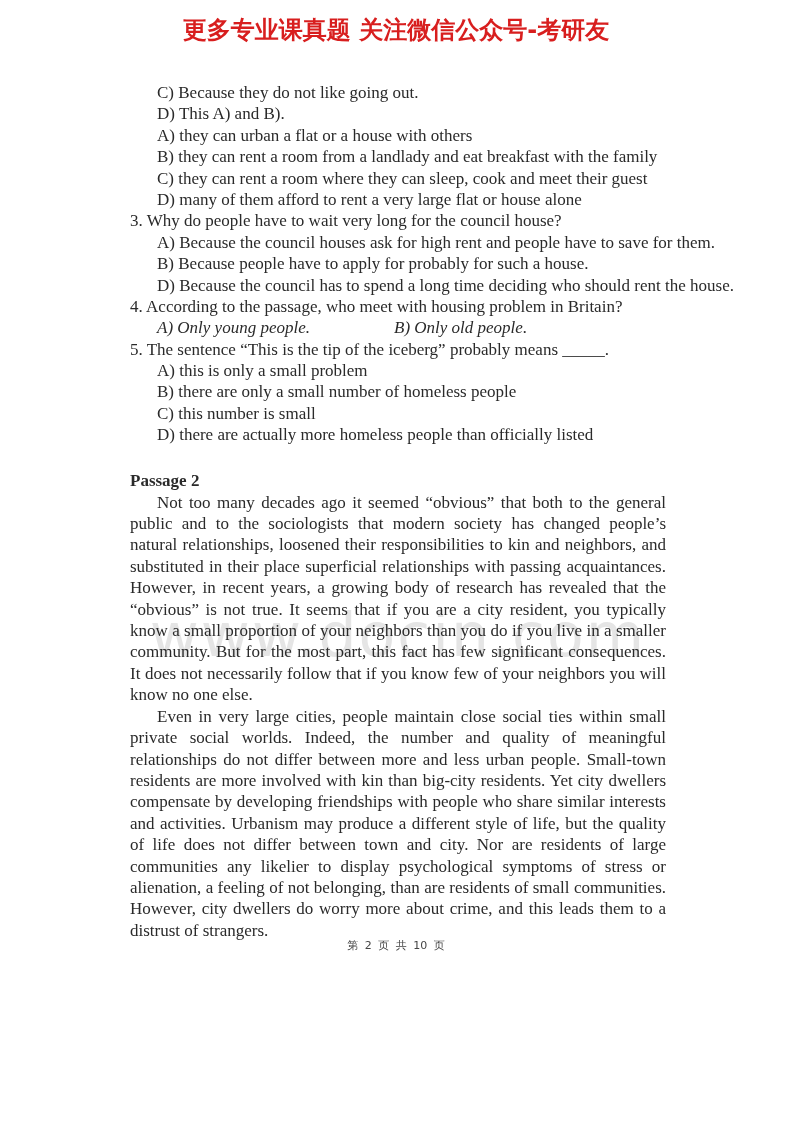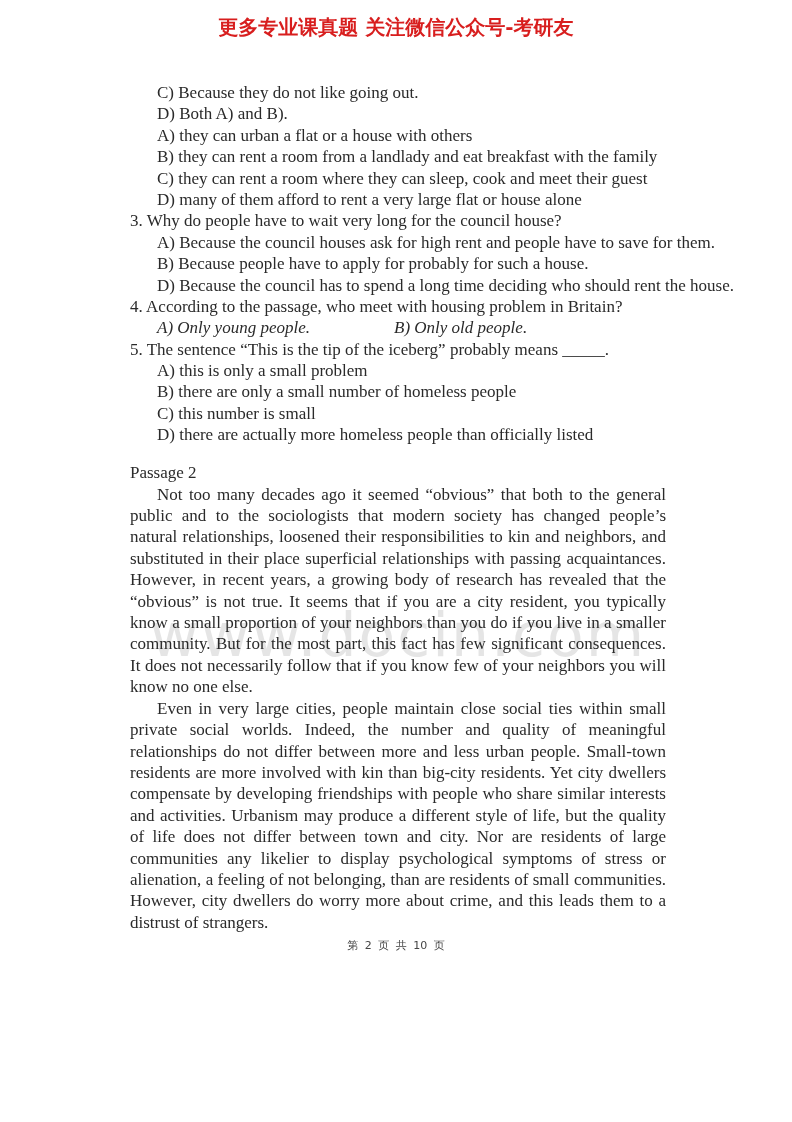--- a/index.html
+++ b/index.html
@@ -1,44 +1,44 @@
 <!DOCTYPE html>
 <html><head>
 <meta charset="utf-8">
 <style>
   html, body { margin: 0; padding: 0; background: #ffffff; }
   body { width: 792px; height: 1122px; position: relative; overflow: hidden;
          font-family: "Liberation Serif", serif; color: #2a2a2a; }
   .banner { position: absolute; top: 14px; left: 0; width: 792px; text-align: center;
-            font-family: "DejaVu Sans", sans-serif; font-weight: bold; font-size: 20px;
+            font-family: "DejaVu Sans", sans-serif; font-weight: bold; font-size: 24px;
             color: #d81e1e; letter-spacing: 0px; }
   .content { position: absolute; left: 130px; top: 82px; width: 536px; font-size: 17px; }
   .line { height: 21.4px; line-height: 21.4px; white-space: nowrap; }
   .opt { padding-left: 27px; }
   .opt-row { display: flex; padding-left: 27px; height: 21.4px; line-height: 21.4px; }
   .opt-row span { white-space: nowrap; font-style: italic; }
   .opt-row span:first-child { width: 237px; }
-  .passage-title { font-weight: normal; margin-top: 16px; height: 22px; line-height: 22px; }
+  .passage-title { font-weight: bold; margin-top: 24px; height: 22px; line-height: 22px; }
   .para { text-align: justify; line-height: 21.4px; text-indent: 27px; margin: 0; }
   .watermark { position: absolute; left: 118px; top: 600px; width: 560px; text-align: center;
                font-family: "DejaVu Sans", sans-serif; font-size: 60px; color: rgba(150,150,150,0.25);
                letter-spacing: 2px; pointer-events: none; }
   .footer { position: absolute; top: 938px; left: 0; width: 792px; text-align: center;
             font-size: 11px; color: #444; font-family: "DejaVu Sans", sans-serif; word-spacing: 3px; }
 </style>
 </head>
 <body>
 
 <div class="banner">更多专业课真题 关注微信公众号-考研友</div>
 
 <div class="watermark">www.docin.com</div>
 
 <div class="content">
   <div class="line opt">C) Because they do not like going out.</div>
-  <div class="line opt">D) Both A) and B).</div>
+  <div class="line opt">D) This A) and B).</div>
 
   <div>
     <div class="line opt">A) they can urban a flat or a house with others</div>
     <div class="line opt">B) they can rent a room from a landlady and eat breakfast with the family</div>
     <div class="line opt">C) they can rent a room where they can sleep, cook and meet their guest</div>
     <div class="line opt">D) many of them afford to rent a very large flat or house alone</div>
   </div>
 
   <div>
     <div class="line">3. Why do people have to wait very long for the council house?</div>

